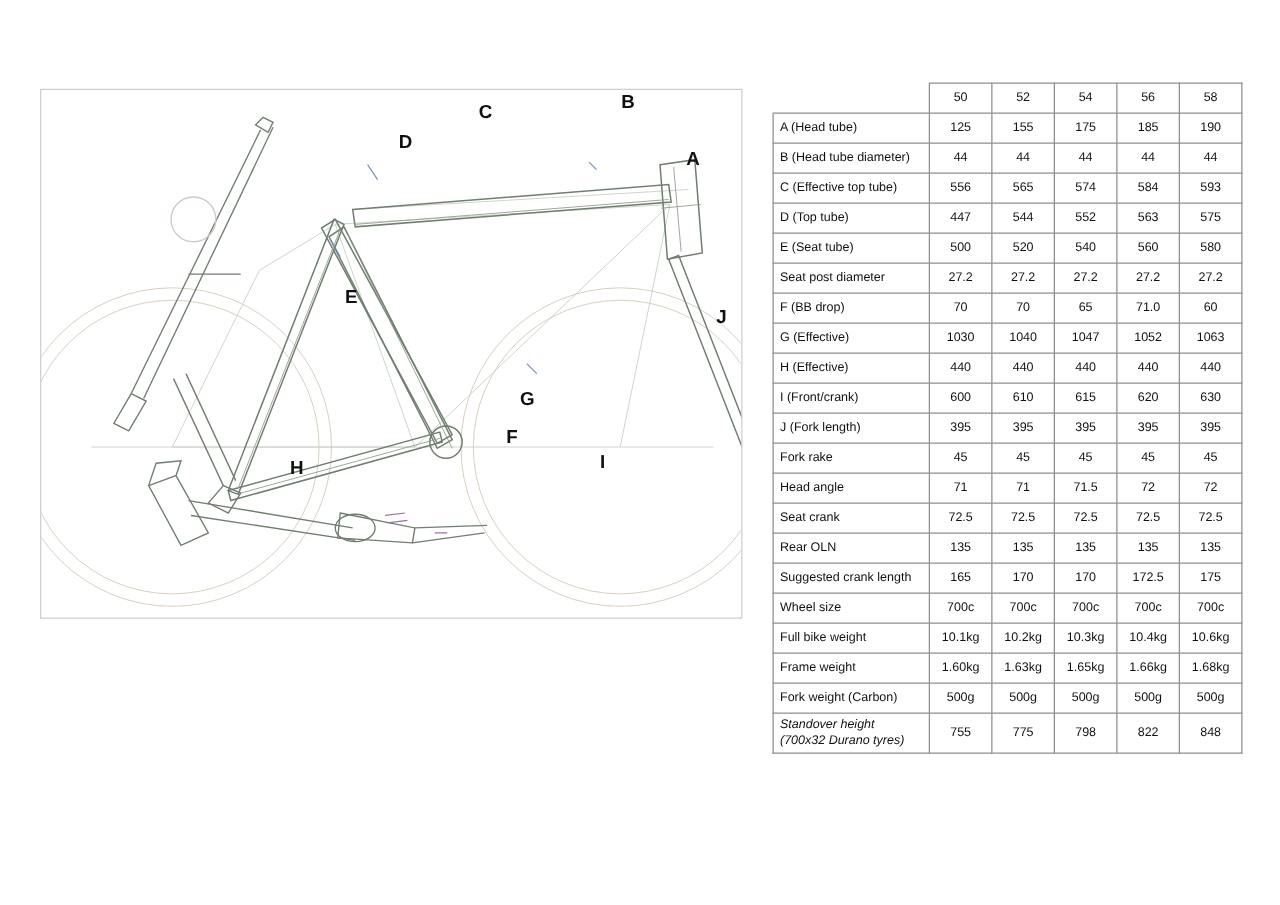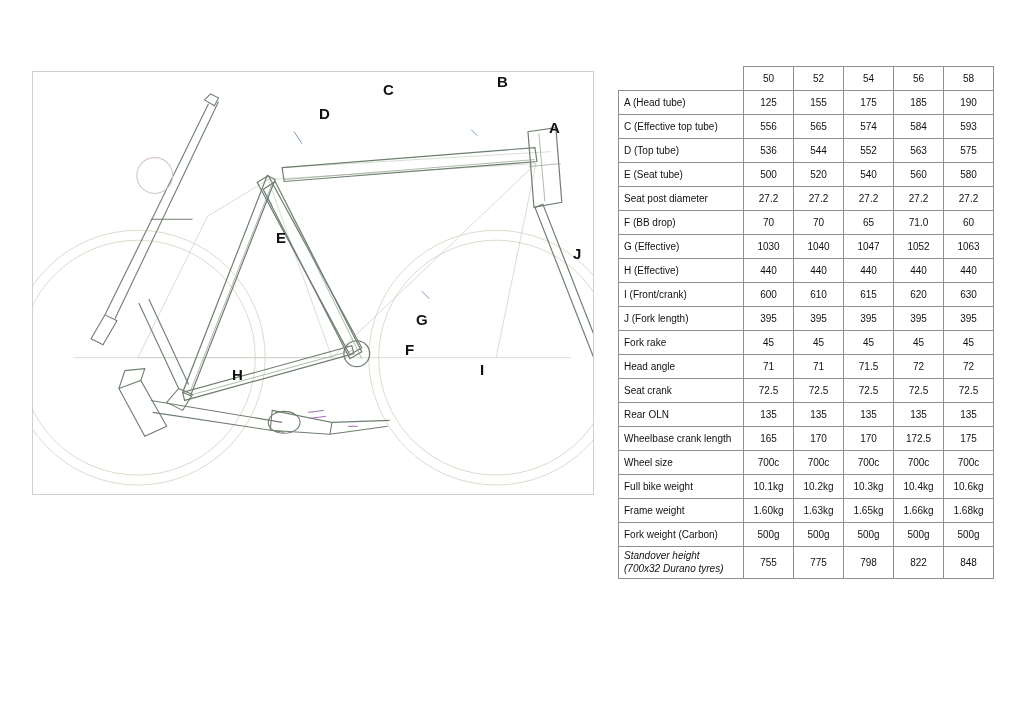--- a/index.html
+++ b/index.html
@@ -223,30 +223,38 @@
       <tbody id="spec-body">
           <tr>
             <td class="rowlabel">A  (Head tube)</td>
             <td class="val">125</td>
             <td class="val">155</td>
             <td class="val">175</td>
             <td class="val">185</td>
             <td class="val">190</td>
           </tr>
           <tr>
+            <td class="rowlabel">B (Head tube diameter)</td>
+            <td class="val">44</td>
+            <td class="val">44</td>
+            <td class="val">44</td>
+            <td class="val">44</td>
+            <td class="val">44</td>
+          </tr>
+          <tr>
             <td class="rowlabel">C (Effective top tube)</td>
             <td class="val">556</td>
             <td class="val">565</td>
             <td class="val">574</td>
             <td class="val">584</td>
             <td class="val">593</td>
           </tr>
           <tr>
             <td class="rowlabel">D (Top tube)</td>
-            <td class="val">536</td>
+            <td class="val">447</td>
             <td class="val">544</td>
             <td class="val">552</td>
             <td class="val">563</td>
             <td class="val">575</td>
           </tr>
           <tr>
             <td class="rowlabel">E (Seat tube)</td>
             <td class="val">500</td>
             <td class="val">520</td>
             <td class="val">540</td>
@@ -327,21 +335,21 @@
           </tr>
           <tr>
             <td class="rowlabel">Rear OLN</td>
             <td class="val">135</td>
             <td class="val">135</td>
             <td class="val">135</td>
             <td class="val">135</td>
             <td class="val">135</td>
           </tr>
           <tr>
-            <td class="rowlabel">Wheelbase crank length</td>
+            <td class="rowlabel">Suggested crank length</td>
             <td class="val">165</td>
             <td class="val">170</td>
             <td class="val">170</td>
             <td class="val">172.5</td>
             <td class="val">175</td>
           </tr>
           <tr>
             <td class="rowlabel">Wheel size</td>
             <td class="val">700c</td>
             <td class="val">700c</td>

